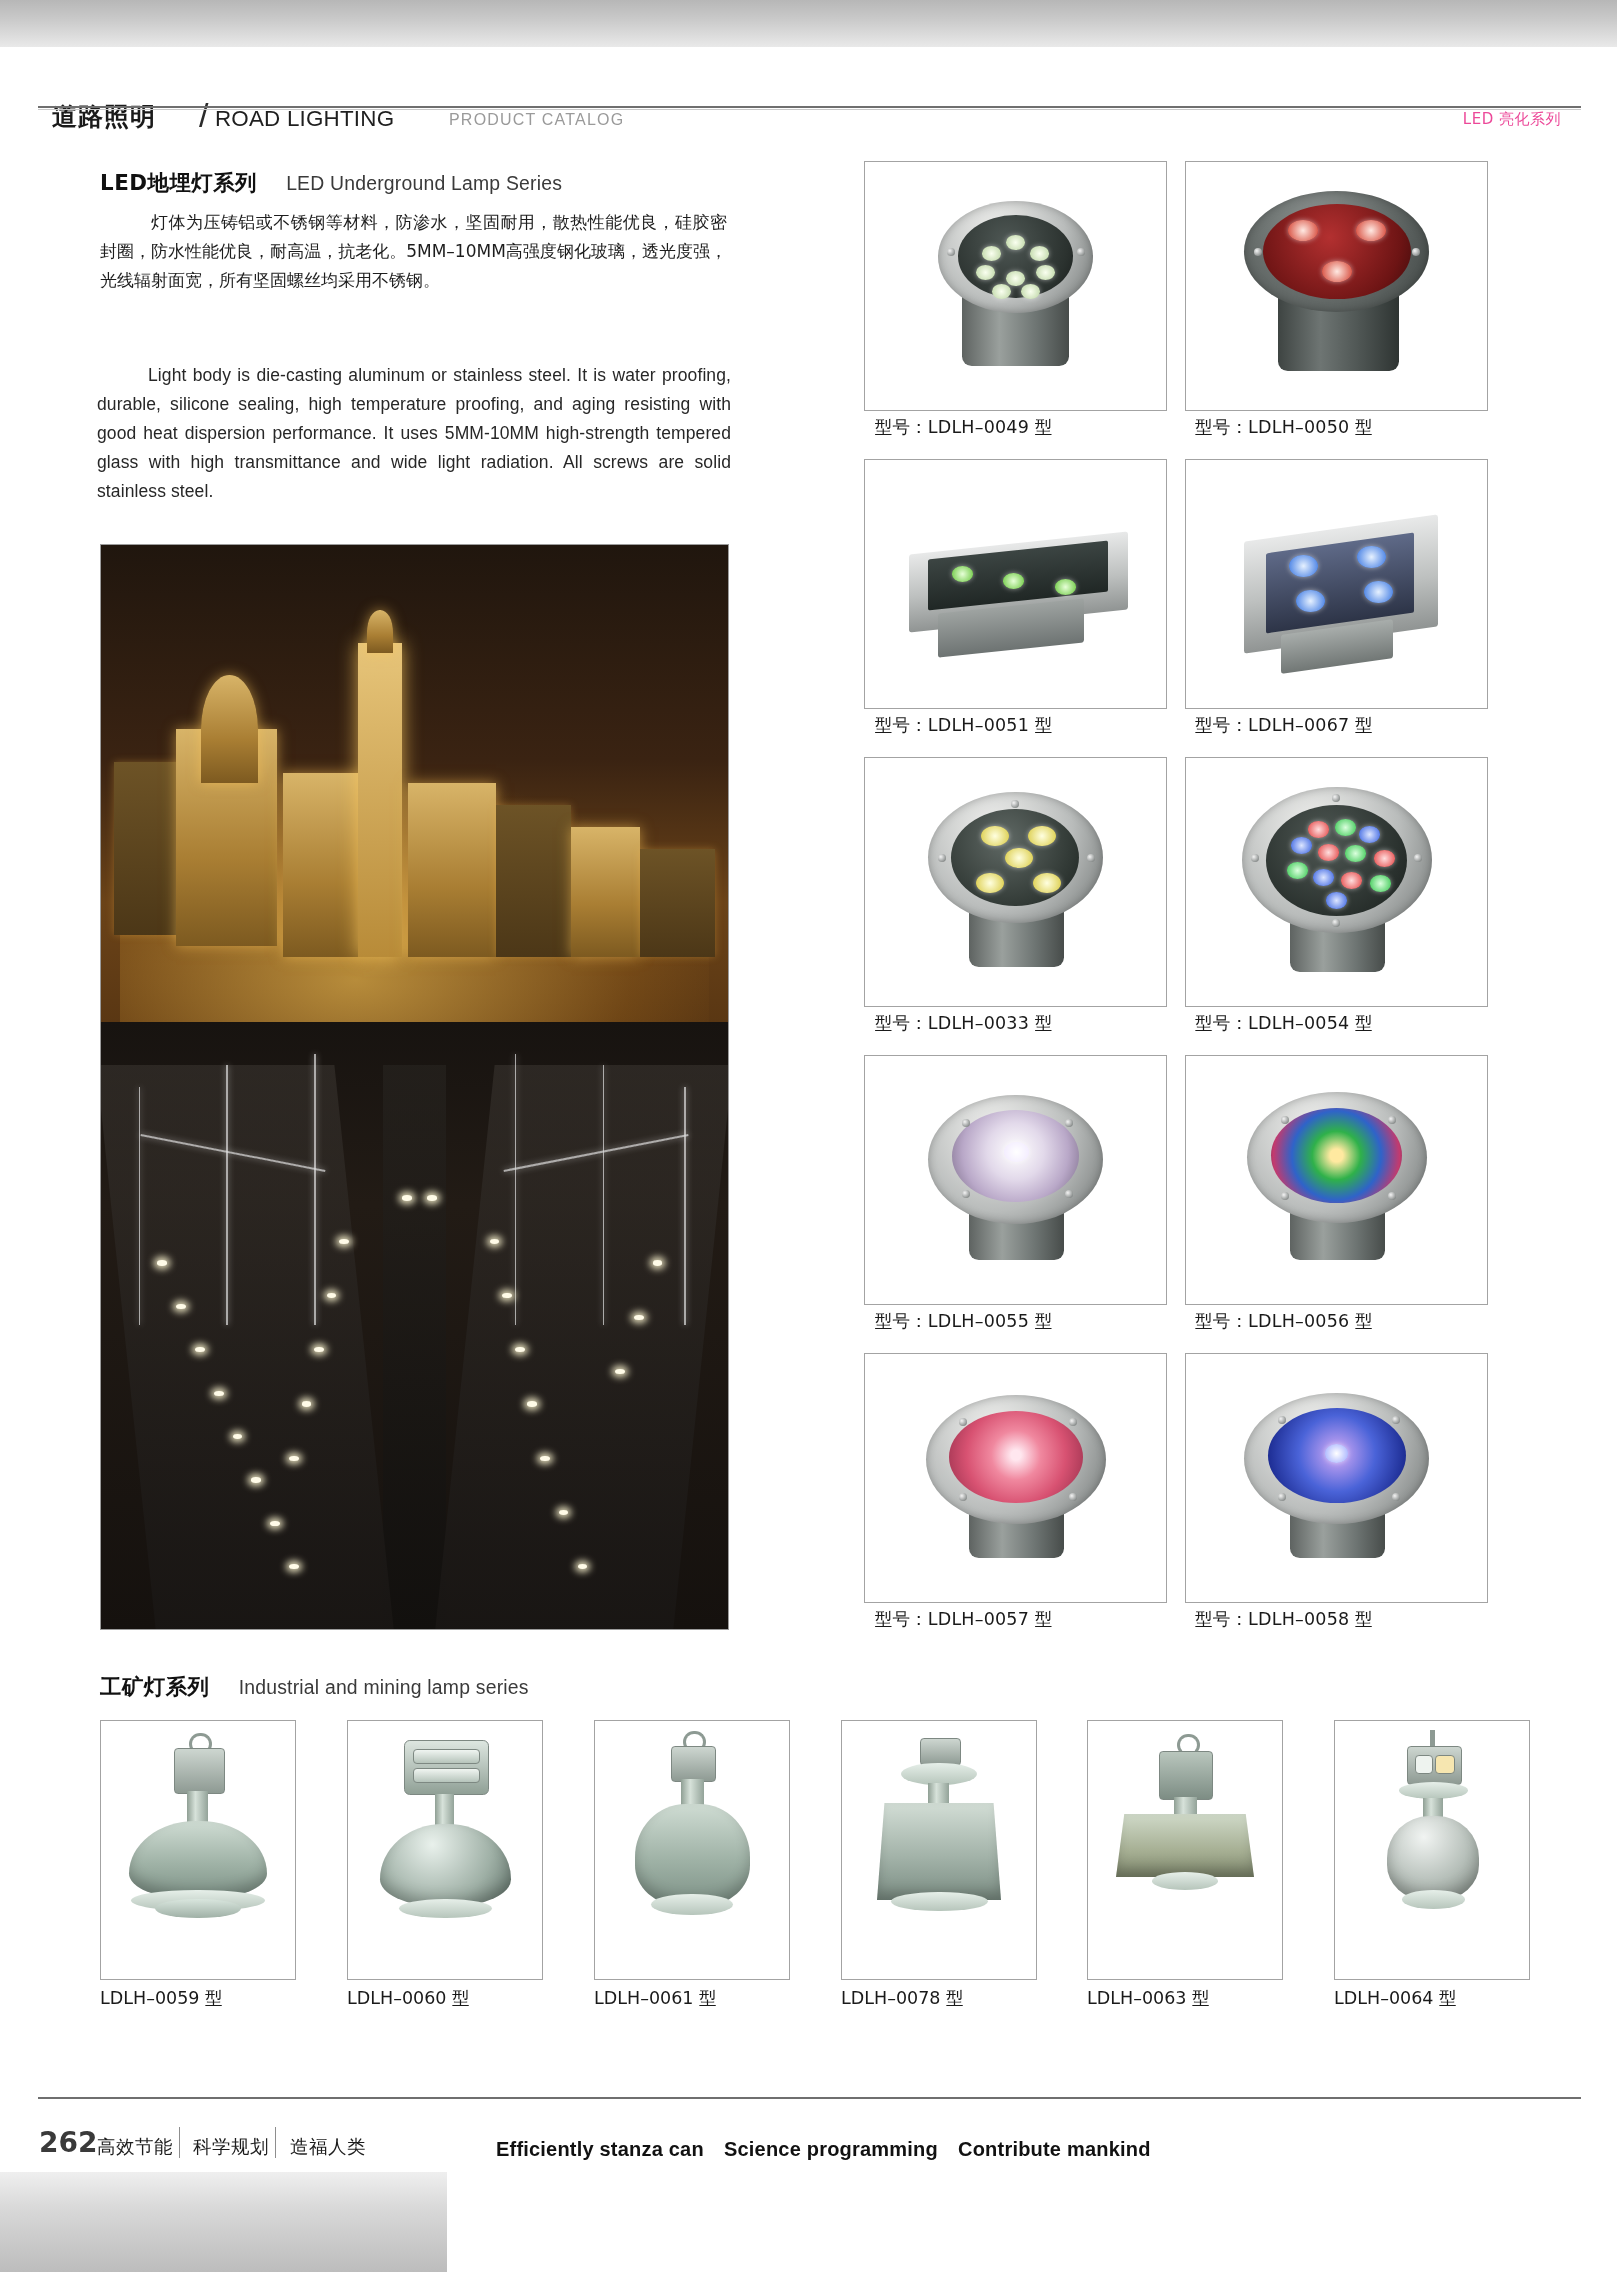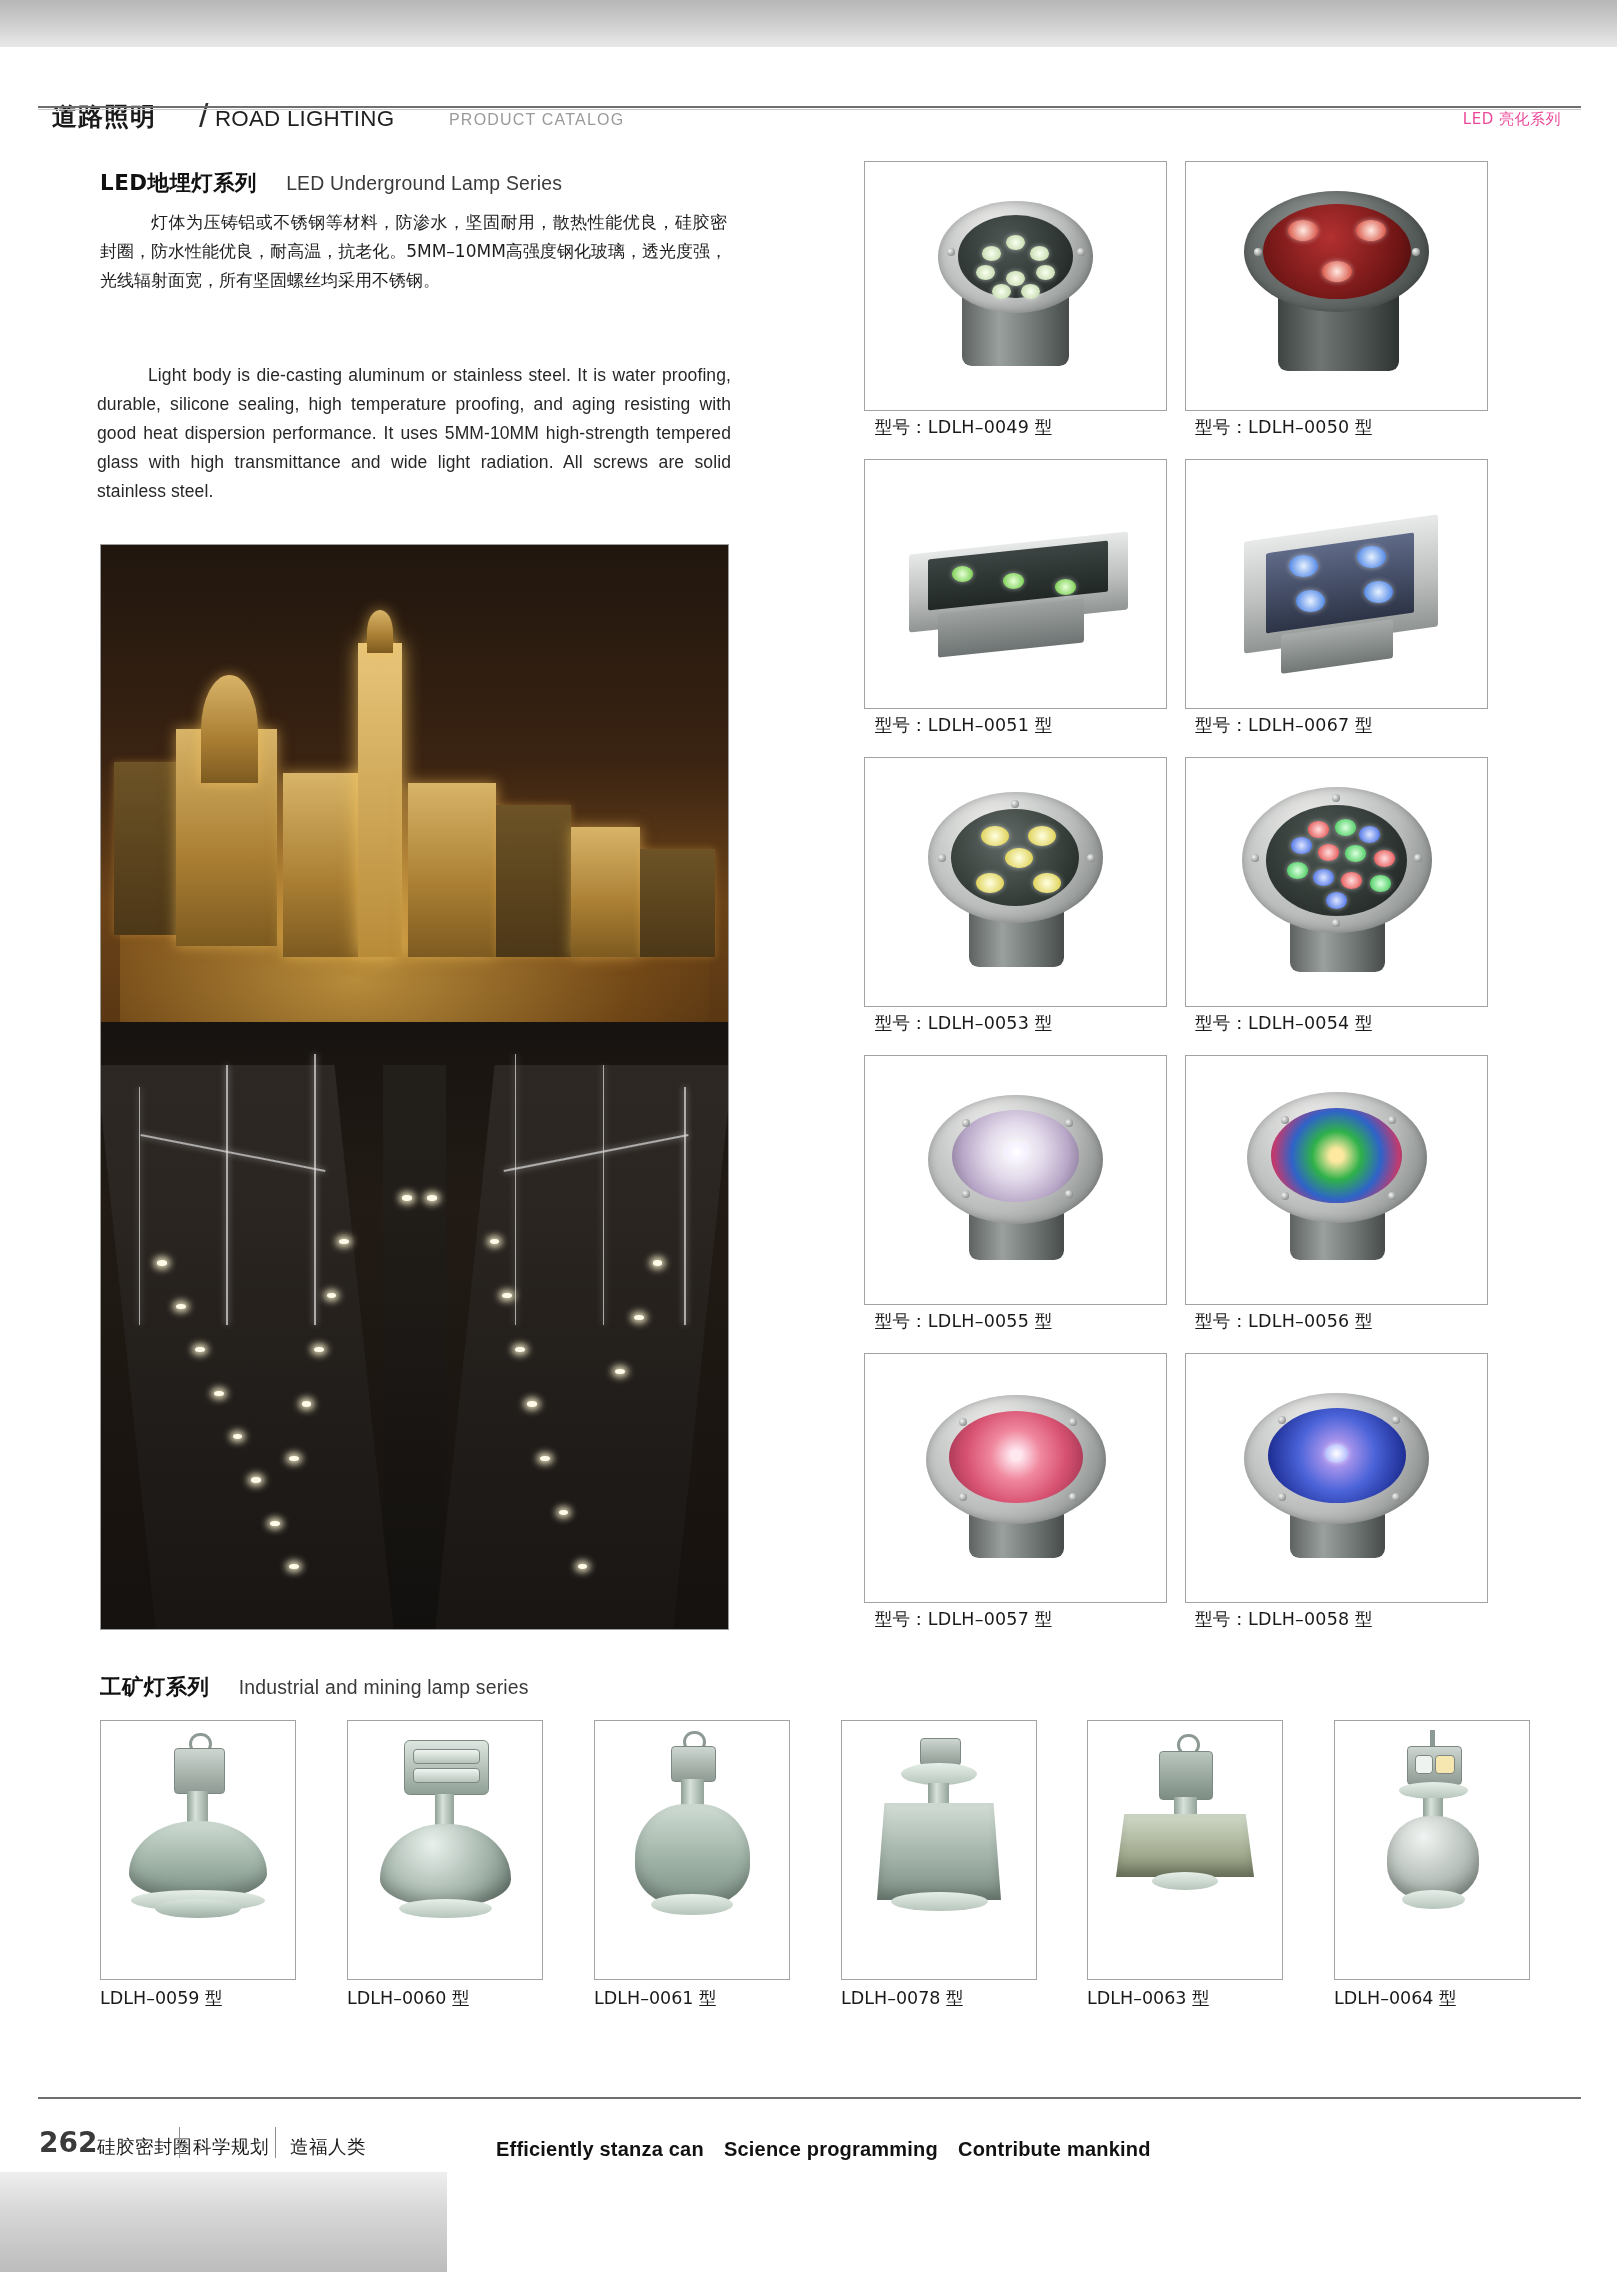--- a/index.html
+++ b/index.html
@@ -415,21 +415,21 @@
           <div class="led" style="left:116px; top:68px; width:28px; height:20.4px; background:radial-gradient(circle,#ffffe0,#d8c83c);"></div>
           <div class="led" style="left:163px; top:68px; width:28px; height:20.4px; background:radial-gradient(circle,#ffffe0,#d8c83c);"></div>
           <div class="led" style="left:140px; top:90px; width:28px; height:20.4px; background:radial-gradient(circle,#ffffe0,#d8c83c);"></div>
           <div class="led" style="left:111px; top:115px; width:28px; height:20.4px; background:radial-gradient(circle,#ffffe0,#d8c83c);"></div>
           <div class="led" style="left:168px; top:115px; width:28px; height:20.4px; background:radial-gradient(circle,#ffffe0,#d8c83c);"></div>
           <div class="screw" style="left:73px; top:96px;"></div>
           <div class="screw" style="left:222px; top:96px;"></div>
           <div class="screw" style="left:146px; top:42px;"></div>
         </div>
       </div>
-      <div class="ug-cap c0">型号：LDLH–0053 型</div>
+      <div class="ug-cap c0">型号：LDLH–0033 型</div>
 
       <div class="ug-cell c1">
         <div class="lampwrap">
           <div class="body-cyl" style="left:104px; top:146px; width:95px; height:68px;"></div>
           <div class="ring-outer" style="left:56px; top:29px; width:190px; height:146px;"></div>
           <div class="ring-inner" style="left:80px; top:47px; width:141px; height:111px; background:radial-gradient(circle at 42% 32%,#4f5854,#262d2a 75%,#131816);"></div>
           <div class="led" style="left:122px; top:63px; width:21.4px; height:16.5px; background:radial-gradient(circle,#ffdede,#e23b3b);"></div>
           <div class="led" style="left:149px; top:61px; width:21.4px; height:16.5px; background:radial-gradient(circle,#dbffde,#2fc449);"></div>
           <div class="led" style="left:173px; top:68px; width:21.4px; height:16.5px; background:radial-gradient(circle,#dde6ff,#2f5be0);"></div>
           <div class="led" style="left:105px; top:79px; width:21.4px; height:16.5px; background:radial-gradient(circle,#dde6ff,#2f5be0);"></div>
@@ -596,21 +596,21 @@
              border-radius:46% 46% 42% 42% / 50% 50% 42% 42%;"></div>
         <div class="hb-plate" style="left:67px; top:169px; width:63px; height:18.5px;"></div>
       </div>
     </div>
     <div class="ind-cap" style="left:1234px;">LDLH–0064 型</div>
   </div>
 
   <div class="foot-rule"></div>
 
   <div class="foot-num">262</div>
-  <div class="foot-cn" style="left:97px;">硅胶密封圈</div>
+  <div class="foot-cn" style="left:97px;">高效节能</div>
   <div class="foot-sep" style="left:179px;"></div>
   <div class="foot-cn" style="left:193px;">科学规划</div>
   <div class="foot-sep" style="left:275px;"></div>
   <div class="foot-cn" style="left:290px;">造福人类</div>
   <div class="foot-en" style="left:496px;">Efficiently stanza can　Science programming　Contribute mankind</div>
 
   <div class="bottom-band"></div>
   <div class="bottom-white"></div>
 
 </div>

